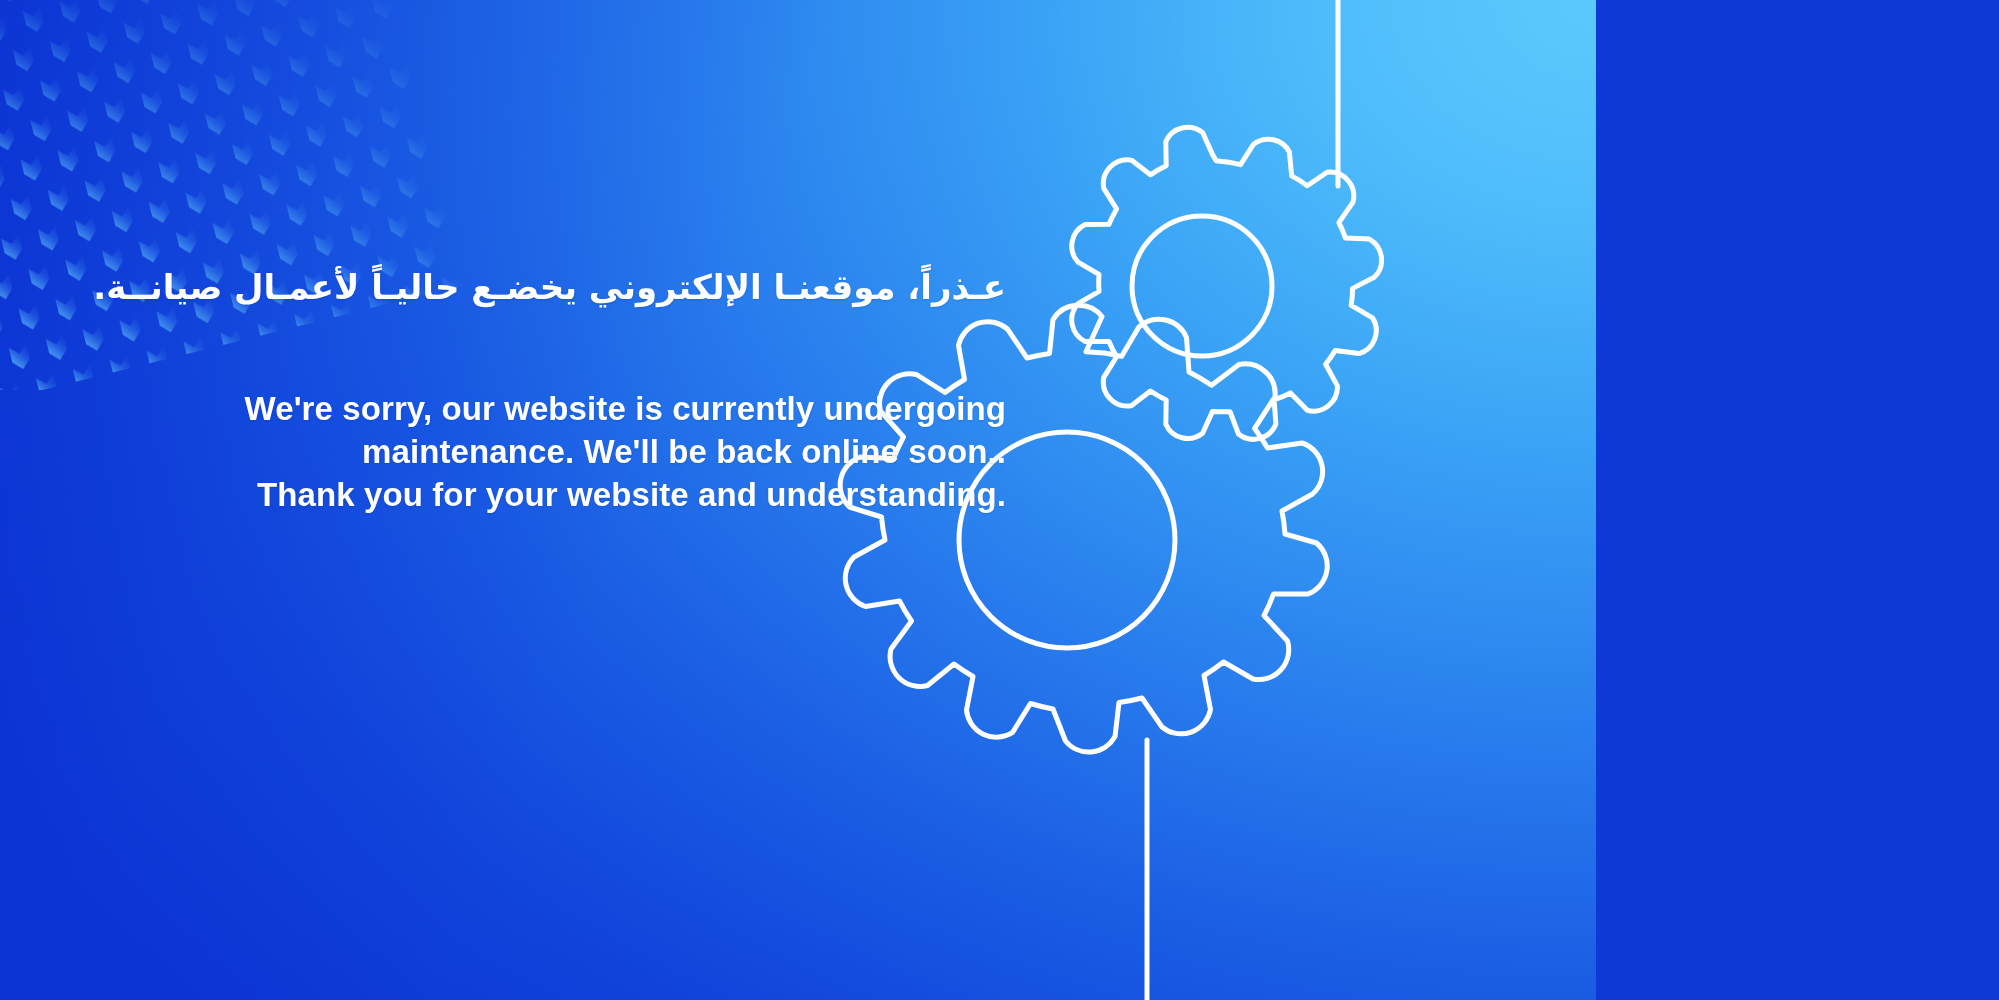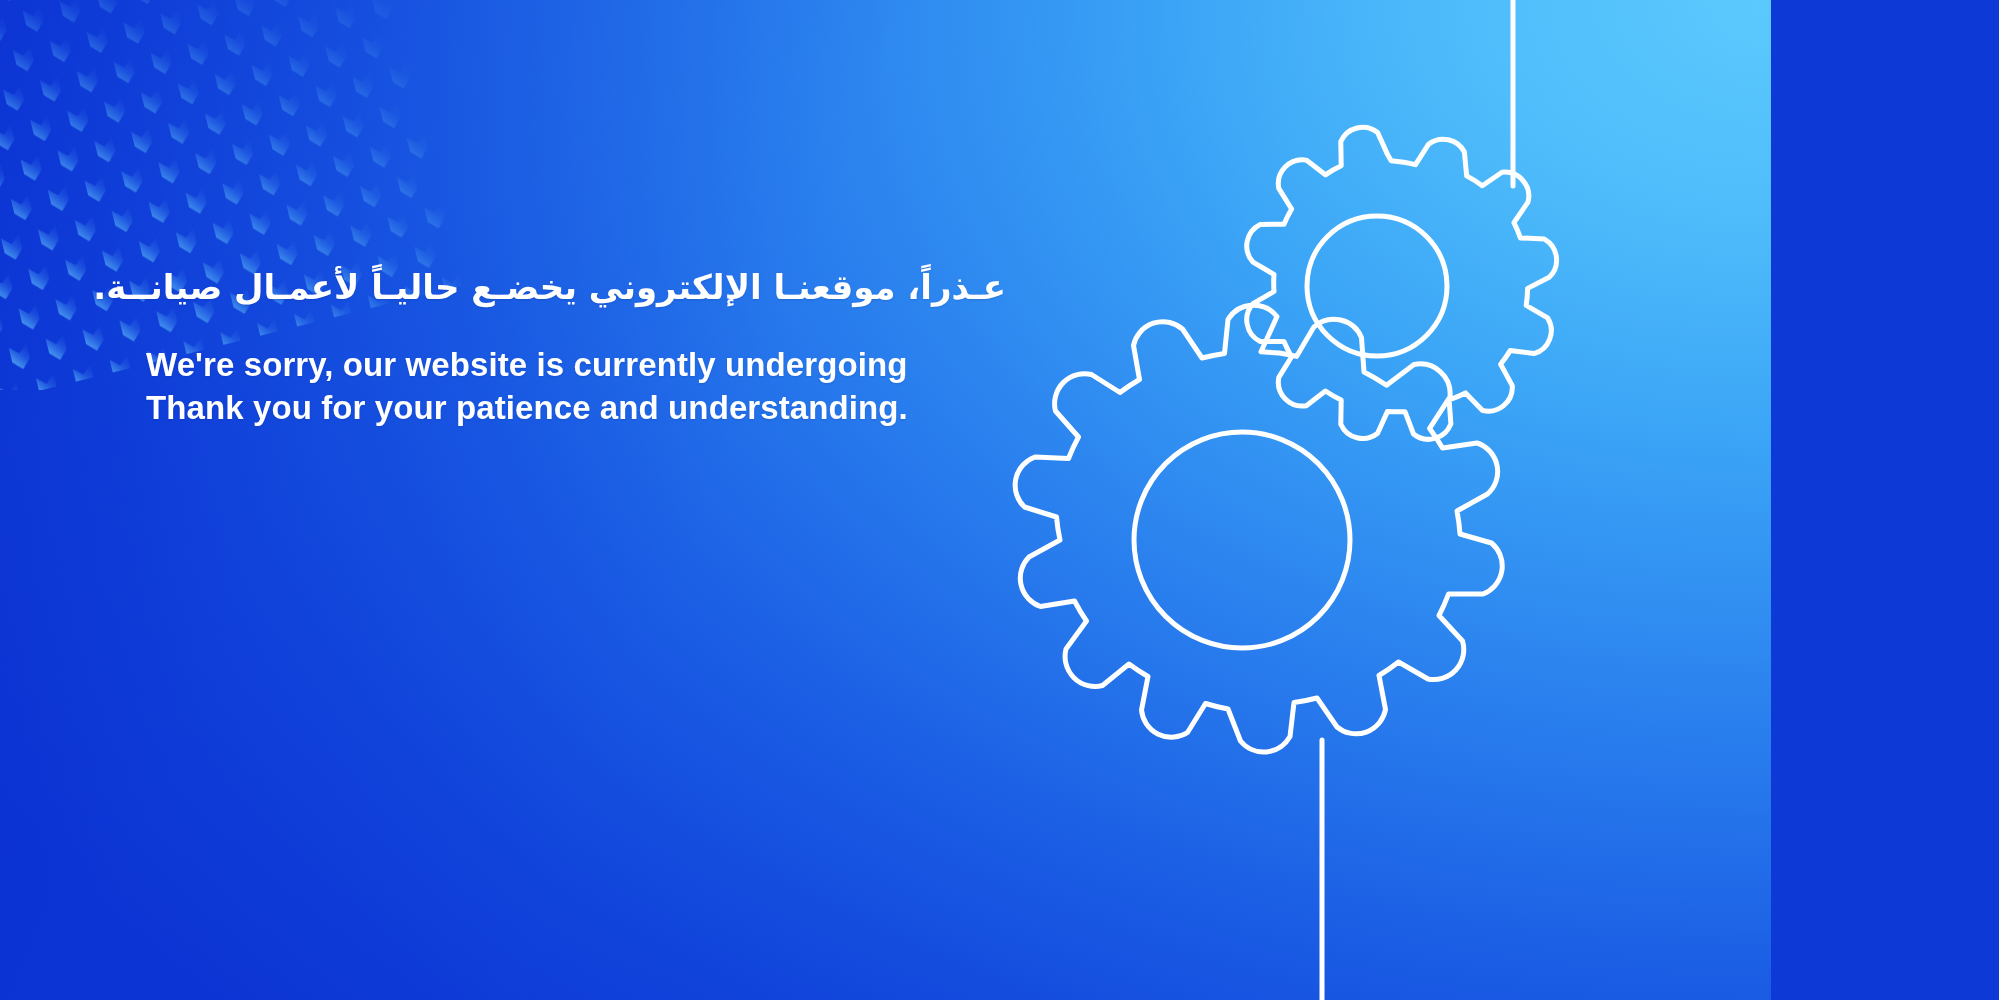--- a/index.html
+++ b/index.html
@@ -7,21 +7,21 @@
     margin: 0;
     padding: 0;
     background: #0d3ad6;
   }
   body {
     font-family: "Liberation Sans", "DejaVu Sans", sans-serif;
   }
 
   #page {
     position: relative;
-    width: 1771px;
+    width: 1596px;
     height: 1000px;
     overflow: hidden;
     background: #0f766e;
   }
 
   
   .bg-gradient {
     position: absolute;
     inset: 0;
     background:
@@ -84,27 +84,28 @@
     letter-spacing: 0px;
     font-family: "DejaVu Sans", "Liberation Sans", sans-serif;
     text-shadow: 0 1px 2px rgba(0,40,120,0.18);
   }
   .arabic-block .ar-line {
     display: block;
     white-space: nowrap;
   }
 
   .english-block {
-    margin-top: 32px;
+    margin-top: 76px;
     color: #ffffff;
     font-size: 33px;
     line-height: 1.30;
     font-weight: 700;
     letter-spacing: 0.1px;
     text-shadow: 0 1px 2px rgba(0,40,120,0.18);
+    text-align: right;
   }
   .english-block .en-line {
     display: block;
     white-space: nowrap;
   }
 </style>
 </head>
 <body>
 
 <div id="page">
@@ -246,18 +247,19 @@
   </svg>
 
   <div class="content">
 
     <div class="arabic-block" dir="rtl" lang="ar">
       <span class="ar-line">عـذراً، موقعنـا الإلكتروني يخضـع حاليـاً لأعمـال صيانــة.</span>
     </div>
 
     <div class="english-block" lang="en">
       <span class="en-line">We're sorry, our website is currently undergoing</span>
-      <span class="en-line">Thank you for your patience and understanding.</span>
+      <span class="en-line">maintenance. We'll be back online soon..</span>
+      <span class="en-line">Thank you for your website and understanding.</span>
     </div>
 
   </div>
 
 </div>
 
 </body></html>

